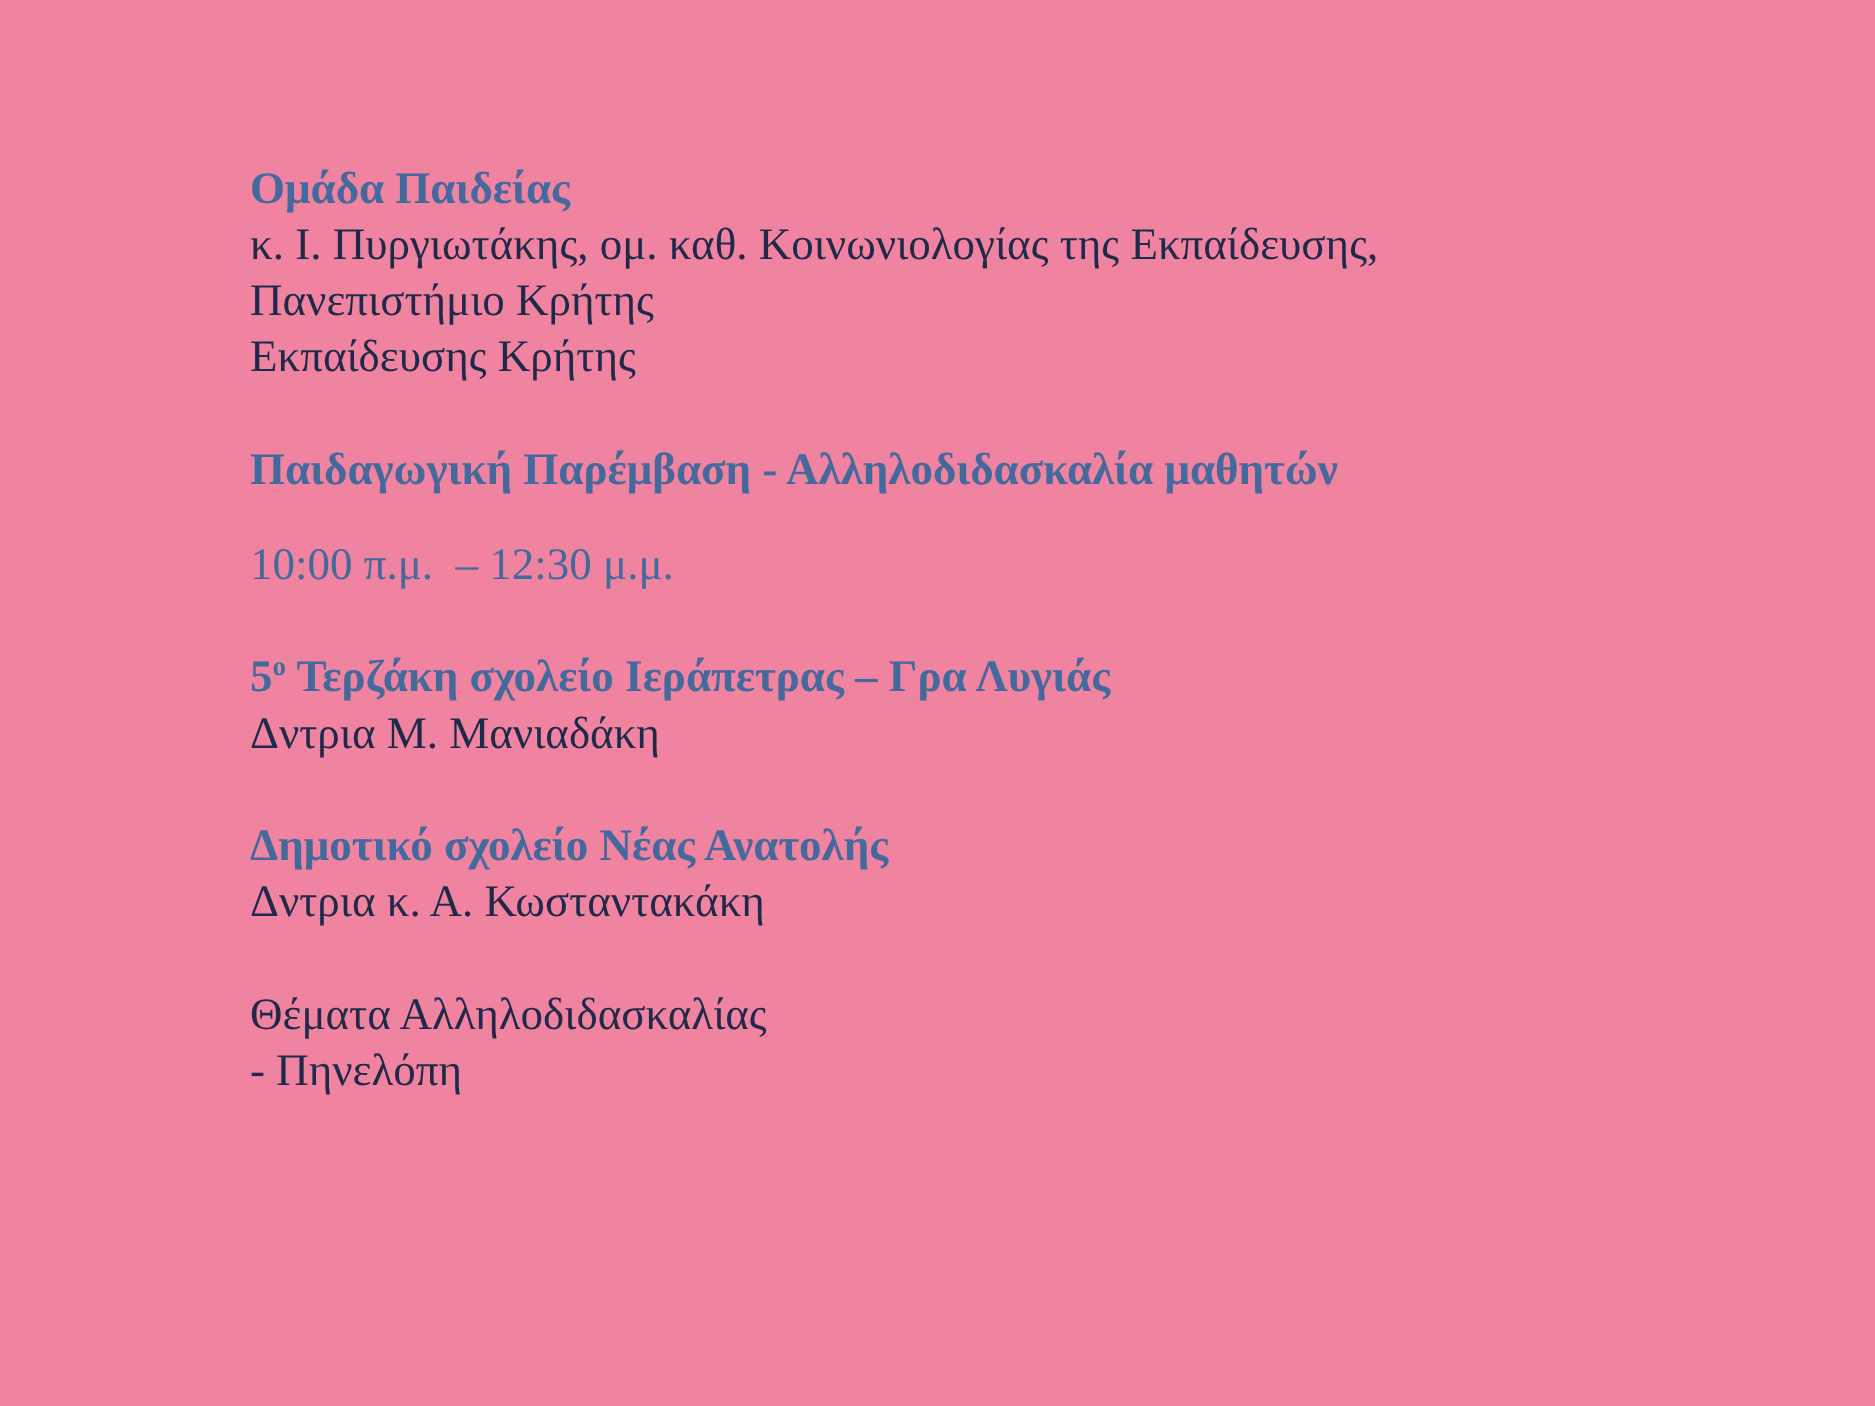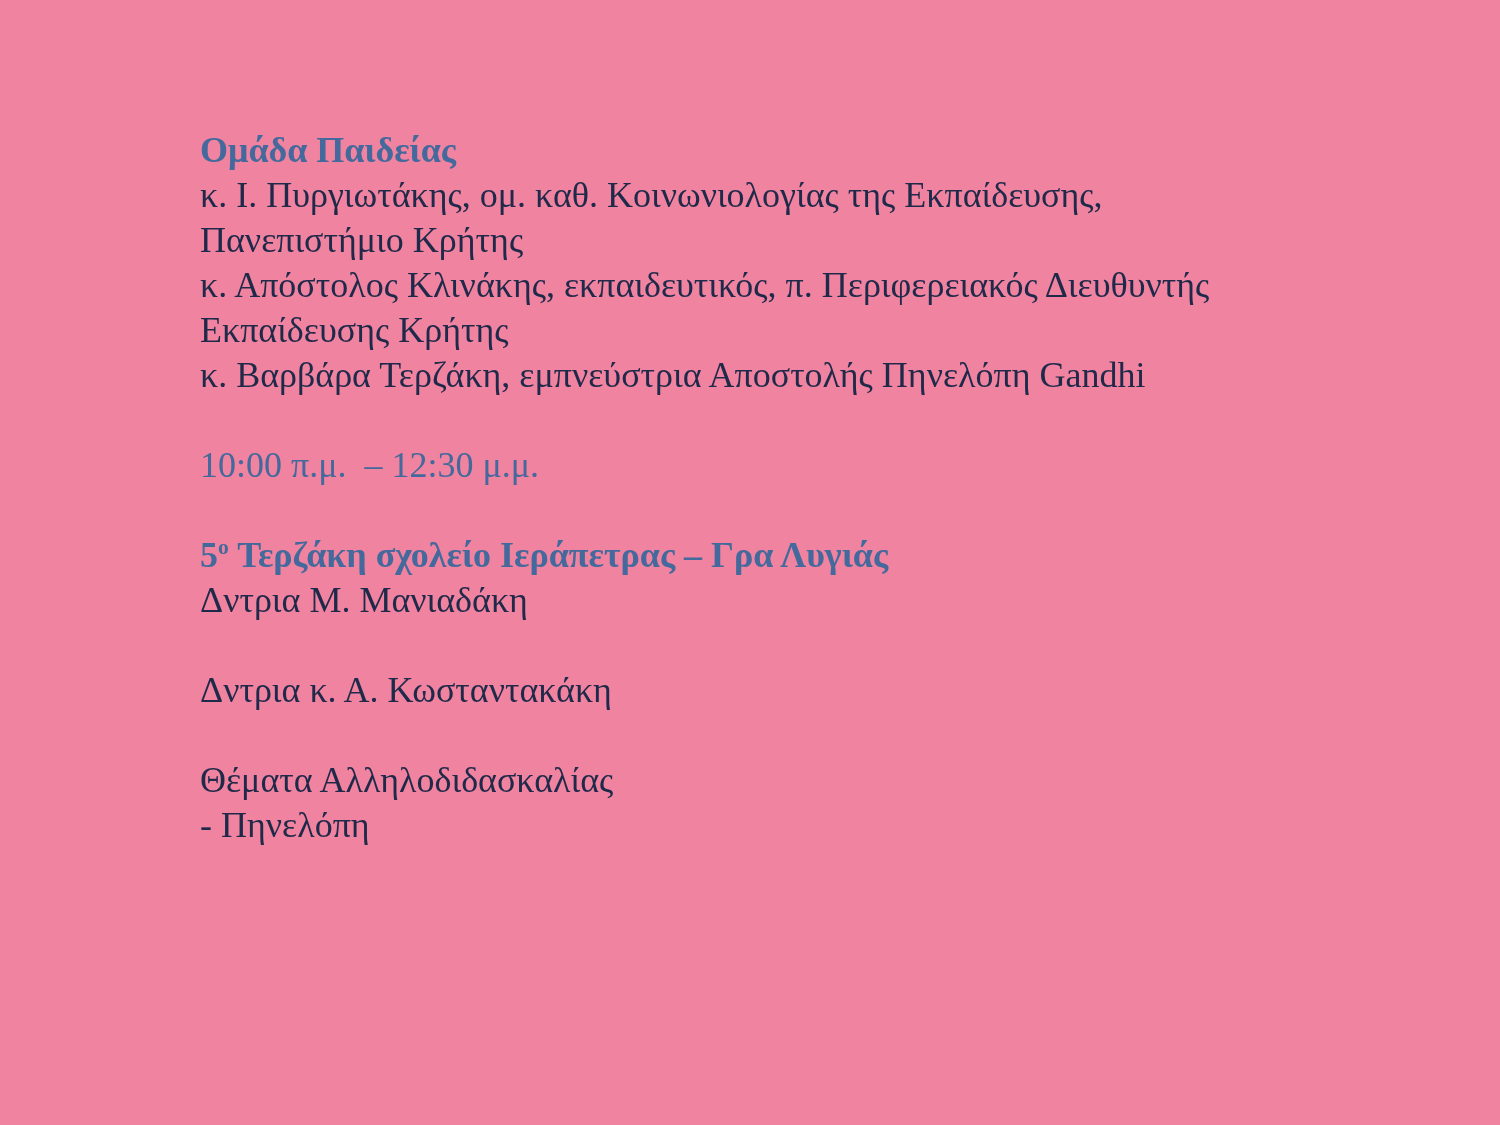--- a/index.html
+++ b/index.html
@@ -55,35 +55,35 @@
 </head>
 <body>
 
 <div class="slide">
   <div class="content">
 
     <div class="section">
       <div class="line heading">Ομάδα Παιδείας</div>
       <div class="line">κ. Ι. Πυργιωτάκης, ομ. καθ. Κοινωνιολογίας της Εκπαίδευσης,</div>
       <div class="line">Πανεπιστήμιο Κρήτης</div>
-      <div class="line">κ. Απόστολος Κλινάκης, εκπαιδευτικός, π. Περιφερειακός Διευθυντής</div>
       <div class="line">Εκπαίδευσης Κρήτης</div>
-      <div class="line">κ. Βαρβάρα Τερζάκη, εμπνεύστρια Αποστολής Πηνελόπη Gandhi</div>
     </div>
 
     <div class="section">
+      <div class="line heading">Παιδαγωγική Παρέμβαση - Αλληλοδιδασκαλία μαθητών</div>
       <div class="line time">10:00 π.μ.  – 12:30 μ.μ.</div>
     </div>
 
     <div class="section">
       <div class="line heading"><span>5</span><sup class="ordinal">ο</sup><span> Τερζάκη σχολείο Ιεράπετρας – Γρα Λυγιάς</span></div>
       <div class="line">Δντρια Μ. Μανιαδάκη</div>
     </div>
 
     <div class="section">
+      <div class="line heading">Δημοτικό σχολείο Νέας Ανατολής</div>
       <div class="line">Δντρια κ. Α. Κωσταντακάκη</div>
     </div>
 
     <div class="section">
       <div class="line">Θέματα Αλληλοδιδασκαλίας</div>
       <div class="line">- Πηνελόπη</div>
     </div>
 
   </div>
 </div>

